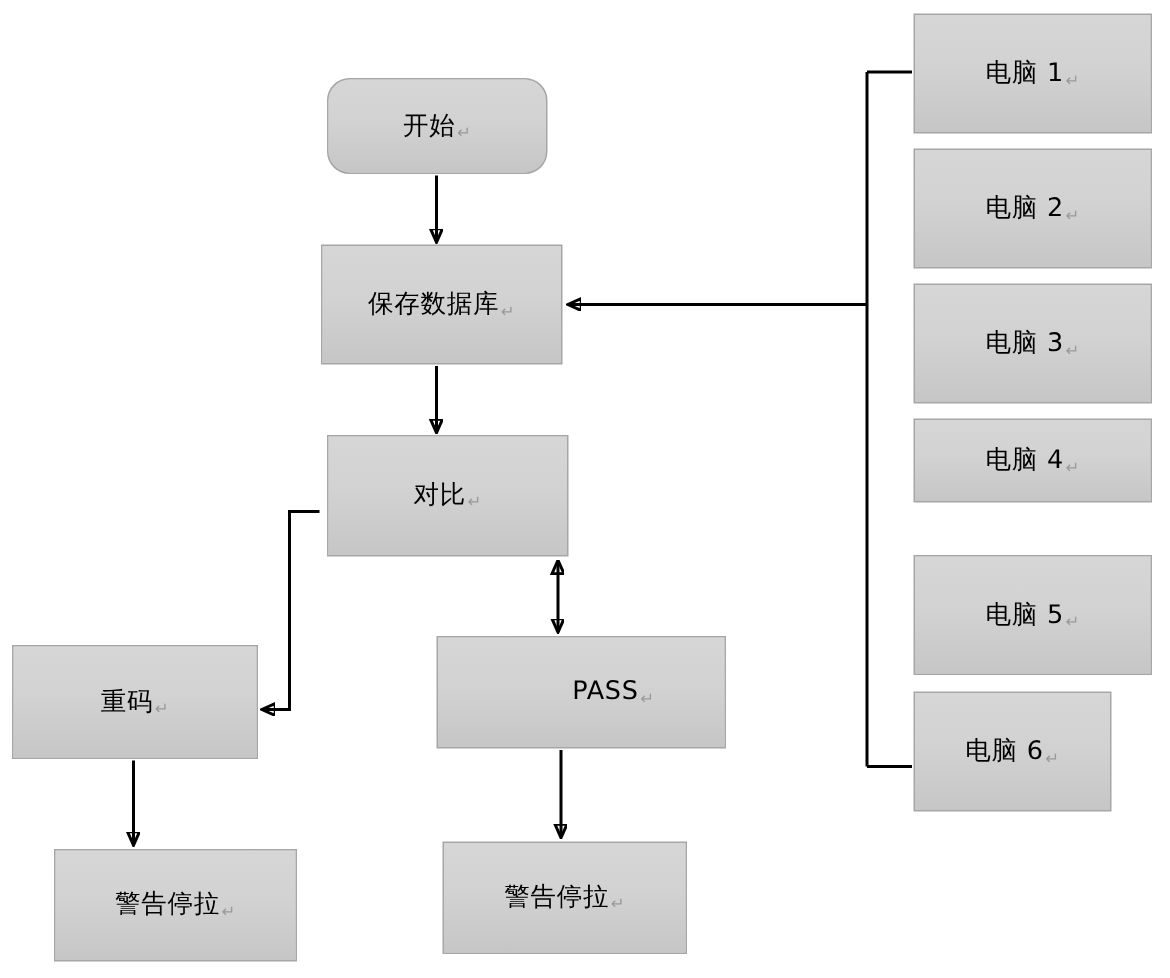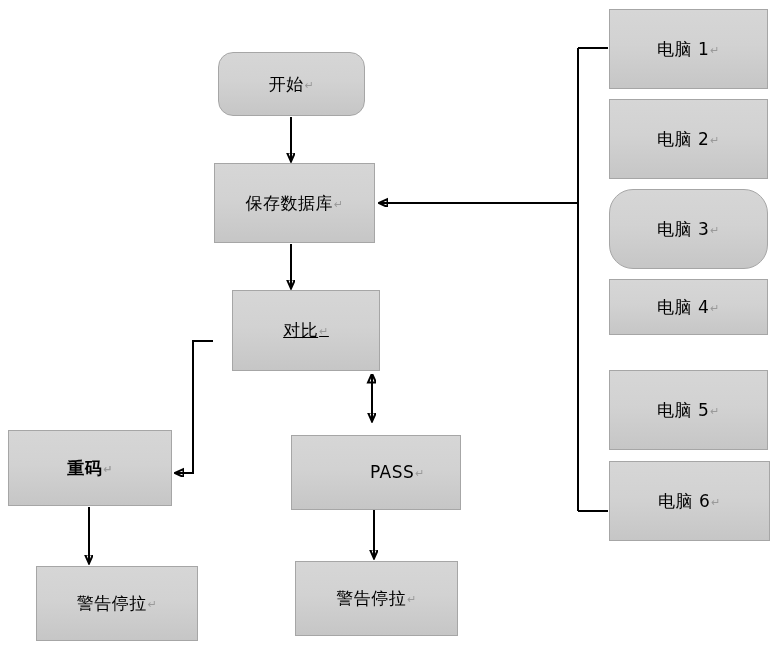--- a/index.html
+++ b/index.html
@@ -30,21 +30,21 @@
     line-height: 1;
     letter-spacing: 0.5px;
     white-space: nowrap;
     z-index: 2;
   }
   .node.rounded {
     border-radius: 9px;
   }
   .node .label-wrap {
     display: inline-flex;
-    align-items: center;
+    align-items: flex-end;
   }
   .node .pilcrow {
     color: #9a9a9a;
     font-size: 11px;
     margin-left: 1px;
     position: relative;
     top: 1px;
   }
   svg.edges {
     position: absolute;
@@ -105,42 +105,42 @@
     </span>
   </div>
 
   <div class="node" style="left:214px; top:163px; width:161px; height:80px;">
     <span class="label-wrap">
       <span>保存数据库</span>
       <span class="pilcrow">↵</span>
     </span>
   </div>
 
-  <div class="node" style="left:232px; top:290px; width:148px; height:81px;text-decoration:underline;">
+  <div class="node" style="left:218px; top:290px; width:161px; height:81px;">
     <span class="label-wrap">
       <span>对比</span>
       <span class="pilcrow">↵</span>
     </span>
   </div>
 
-  <div class="node" style="left:8px; top:430px; width:164px; height:76px;font-weight:bold;">
+  <div class="node" style="left:8px; top:430px; width:164px; height:76px;">
     <span class="label-wrap">
       <span>重码</span>
       <span class="pilcrow">↵</span>
     </span>
   </div>
 
   <div class="node" style="left:8px; top:566px; width:162px; height:75px;margin-left:28px;">
     <span class="label-wrap">
       <span>警告停拉</span>
       <span class="pilcrow">↵</span>
     </span>
   </div>
 
-  <div class="node" style="left:291px; top:435px; width:170px; height:75px;padding-left:43px;">
+  <div class="node" style="left:291px; top:424px; width:193px; height:75px;padding-left:43px;">
     <span class="label-wrap">
       <span>PASS</span>
       <span class="pilcrow">↵</span>
     </span>
   </div>
 
   <div class="node" style="left:295px; top:561px; width:163px; height:75px;">
     <span class="label-wrap">
       <span>警告停拉</span>
       <span class="pilcrow">↵</span>
@@ -154,41 +154,41 @@
     </span>
   </div>
 
   <div class="node" style="left:609px; top:99px; width:159px; height:80px;">
     <span class="label-wrap">
       <span>电脑 2</span>
       <span class="pilcrow">↵</span>
     </span>
   </div>
 
-  <div class="node" style="left:609px; top:189px; width:159px; height:80px;border-radius:24px;">
+  <div class="node" style="left:609px; top:189px; width:159px; height:80px;">
     <span class="label-wrap">
       <span>电脑 3</span>
       <span class="pilcrow">↵</span>
     </span>
   </div>
 
   <div class="node" style="left:609px; top:279px; width:159px; height:56px;">
     <span class="label-wrap">
       <span>电脑 4</span>
       <span class="pilcrow">↵</span>
     </span>
   </div>
 
   <div class="node" style="left:609px; top:370px; width:159px; height:80px;">
     <span class="label-wrap">
       <span>电脑 5</span>
       <span class="pilcrow">↵</span>
     </span>
   </div>
 
-  <div class="node" style="left:609px; top:461px; width:161px; height:80px;">
+  <div class="node" style="left:609px; top:461px; width:132px; height:80px;">
     <span class="label-wrap">
       <span>电脑 6</span>
       <span class="pilcrow">↵</span>
     </span>
   </div>
 
 </div>
 
 </body></html>

